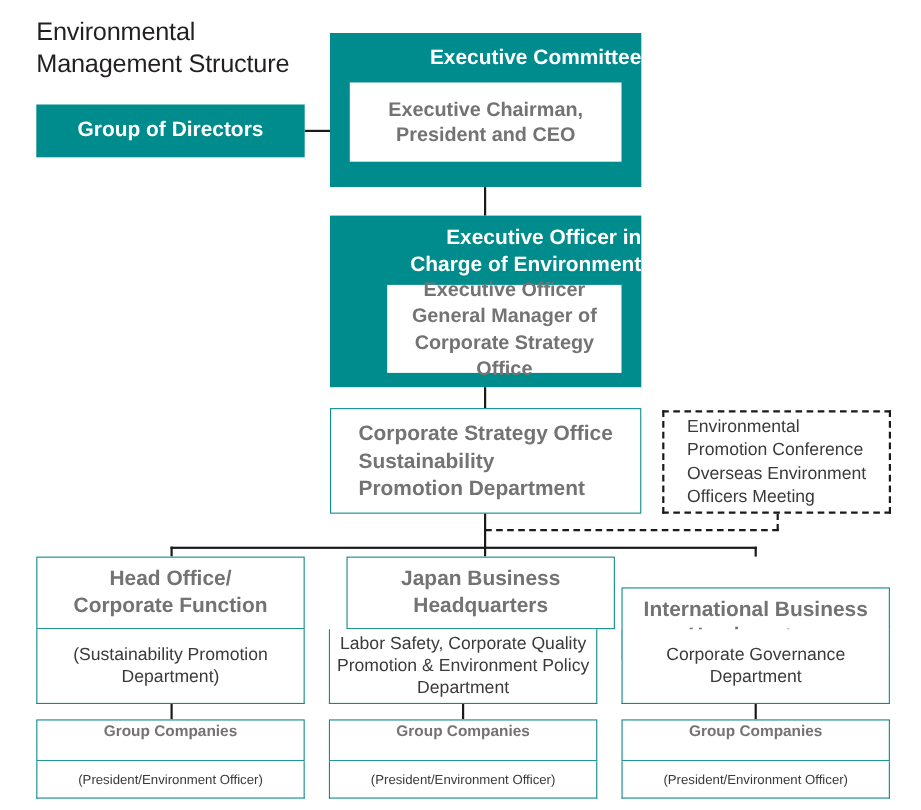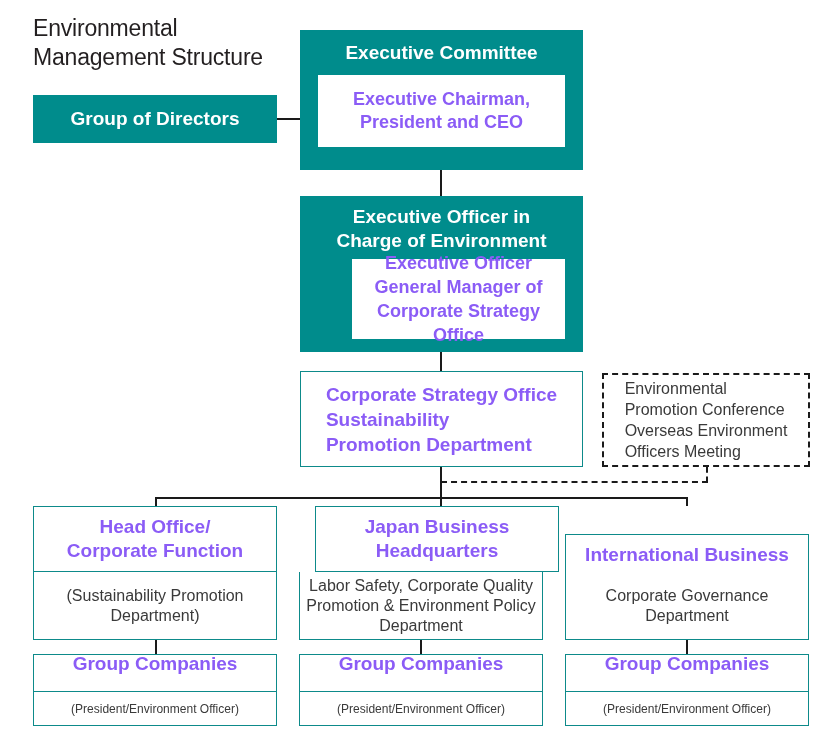--- a/index.html
+++ b/index.html
@@ -46,33 +46,33 @@
     border: 1px solid #0d8a8a;
   }
   .dashed-box {
     background: #ffffff;
     border: 2px dashed #1a1a1a;
   }
 
   .hdr-white {
     color: #ffffff;
     font-weight: 700;
-    text-align: center;
+    text-align: right;
   }
   .inner-white {
     position: absolute;
     background: #ffffff;
     box-sizing: border-box;
     display: flex;
     align-items: center;
     justify-content: center;
     text-align: center;
   }
   .teal-text {
-    color: #8b5cf6;
+    color: #737373;
     font-weight: 700;
   }
   .plain-text {
     color: #3a3a3a;
     font-weight: 400;
   }
 
   .cell {
     position: absolute;
     box-sizing: border-box;
@@ -161,21 +161,21 @@
     font-size: 16px; line-height: 20px;
     padding: 0 6px;
   }
   .grp-head {
     height: 38px;
     border: 1px solid #0d8a8a;
     background: #ffffff;
   }
   .grp-head .cell {
     top: 0; bottom: 18px;
-    font-size: 19px;
+    font-size: 14px;
   }
   .grp-body {
     height: 34px;
     border: 1px solid #0d8a8a;
     border-top: none;
     background: #ffffff;
   }
   .grp-body .cell {
     top: 0; bottom: 0;
     font-size: 12px;

